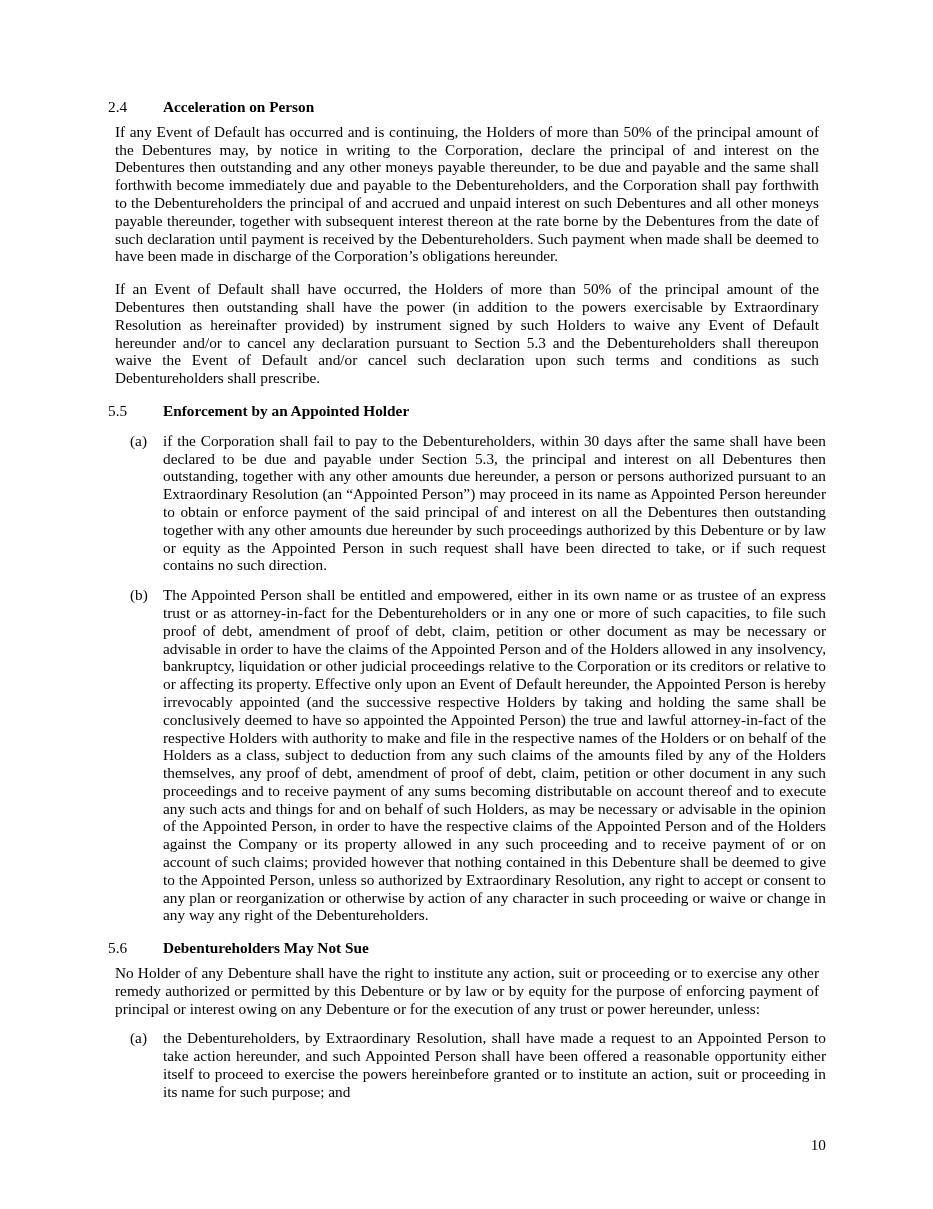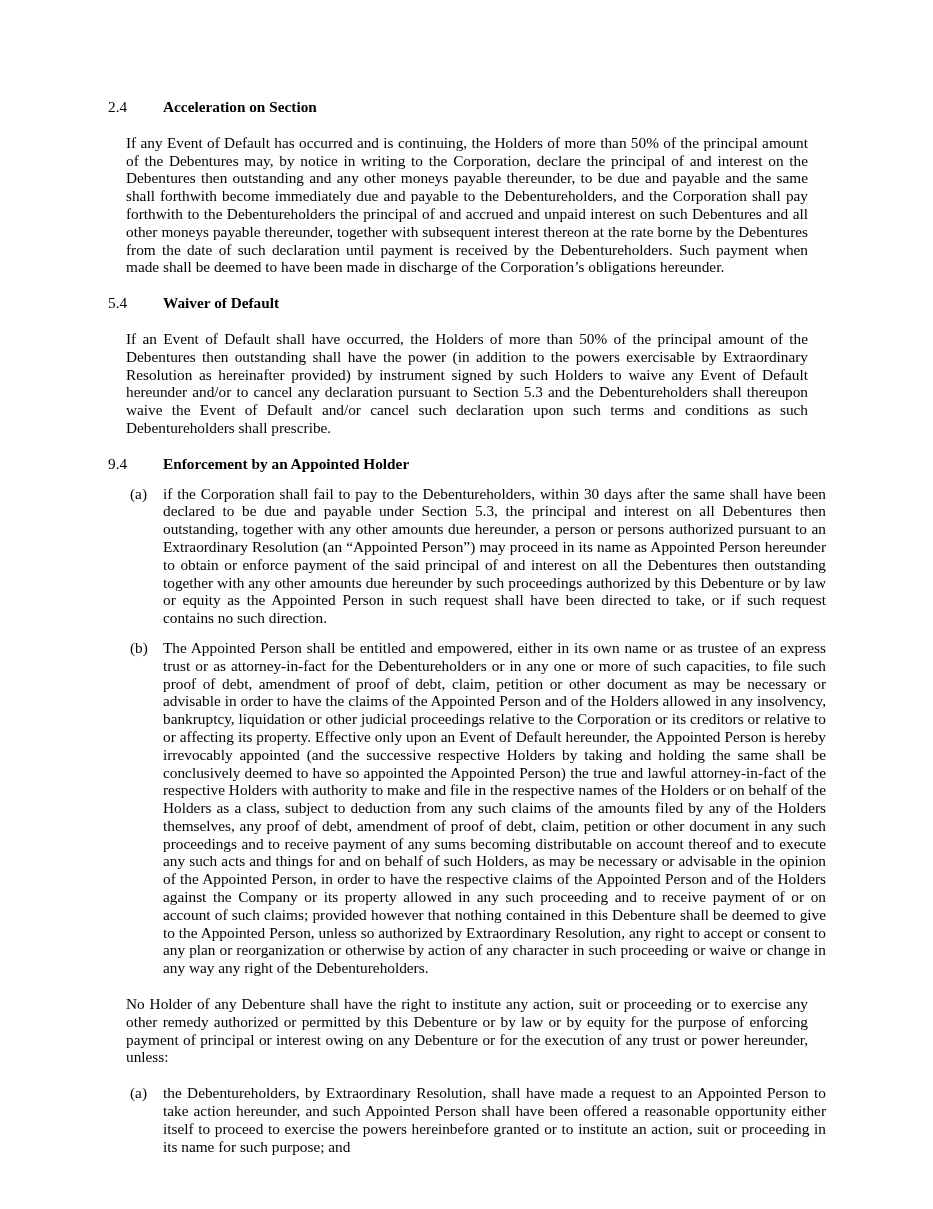--- a/index.html
+++ b/index.html
@@ -23,21 +23,21 @@
   }
   section { margin: 0; }
   section + section { margin-top: 15px; }
   .head { margin: 0; text-align: left; }
   .sec-num {
     display: inline-block;
     width: 55px;
     font-weight: normal;
   }
   .sec-title { font-weight: bold; }
-  .body-para { margin: 18px; text-align: justify; }
+  .body-para { margin: 7px; text-align: justify; }
   .items { margin-left: 22px; }
   .item {
     display: flex;
     margin-top: 12px;
   }
   .marker {
     flex: 0 0 33px;
     text-align: left;
   }
   .item-text {
@@ -54,53 +54,54 @@
   }
 </style>
 </head>
 <body>
 
 <div class="page">
   <div class="content">
 
     <section>
       <p class="head">
-        <span class="sec-num">2.4</span><span class="sec-title">Acceleration on Section</span>
+        <span class="sec-num">2.4</span><span class="sec-title">Acceleration on Person</span>
       </p>
       <p class="body-para">If any Event of Default has occurred and is continuing, the Holders of more than 50% of the principal amount of the Debentures may, by notice in writing to the Corporation, declare the principal of and interest on the Debentures then outstanding and any other moneys payable thereunder, to be due and payable and the same shall forthwith become immediately due and payable to the Debentureholders, and the Corporation shall pay forthwith to the Debentureholders the principal of and accrued and unpaid interest on such Debentures and all other moneys payable thereunder, together with subsequent interest thereon at the rate borne by the Debentures from the date of such declaration until payment is received by the Debentureholders. Such payment when made shall be deemed to have been made in discharge of the Corporation’s obligations hereunder.</p>
     </section>
 
     <section>
-      <p class="head">
-        <span class="sec-num">5.4</span><span class="sec-title">Waiver of Default</span>
-      </p>
       <p class="body-para">If an Event of Default shall have occurred, the Holders of more than 50% of the principal amount of the Debentures then outstanding shall have the power (in addition to the powers exercisable by Extraordinary Resolution as hereinafter provided) by instrument signed by such Holders to waive any Event of Default hereunder and/or to cancel any declaration pursuant to Section 5.3 and the Debentureholders shall thereupon waive the Event of Default and/or cancel such declaration upon such terms and conditions as such Debentureholders shall prescribe.</p>
     </section>
 
     <section>
       <p class="head">
-        <span class="sec-num">9.4</span><span class="sec-title">Enforcement by an Appointed Holder</span>
+        <span class="sec-num">5.5</span><span class="sec-title">Enforcement by an Appointed Holder</span>
       </p>
       <div class="items">
         <div class="item">
           <span class="marker">(a)</span>
           <span class="item-text"><span>if the Corporation shall fail to pay to the Debentureholders, within 30 days after the same shall have been declared to be due and payable under Section 5.3, the principal and interest on all Debentures then outstanding, together with any other amounts due hereunder, a person or persons authorized pursuant to an Extraordinary Resolution (an “</span><span class="bold-inline">Appointed Person</span><span>”) may proceed in its name as Appointed Person hereunder to obtain or enforce payment of the said principal of and interest on all the Debentures then outstanding together with any other amounts due hereunder by such proceedings authorized by this Debenture or by law or equity as the Appointed Person in such request shall have been directed to take, or if such request contains no such direction.</span></span>
         </div>
         <div class="item">
           <span class="marker">(b)</span>
           <span class="item-text">The Appointed Person shall be entitled and empowered, either in its own name or as trustee of an express trust or as attorney-in-fact for the Debentureholders or in any one or more of such capacities, to file such proof of debt, amendment of proof of debt, claim, petition or other document as may be necessary or advisable in order to have the claims of the Appointed Person and of the Holders allowed in any insolvency, bankruptcy, liquidation or other judicial proceedings relative to the Corporation or its creditors or relative to or affecting its property. Effective only upon an Event of Default hereunder, the Appointed Person is hereby irrevocably appointed (and the successive respective Holders by taking and holding the same shall be conclusively deemed to have so appointed the Appointed Person) the true and lawful attorney-in-fact of the respective Holders with authority to make and file in the respective names of the Holders or on behalf of the Holders as a class, subject to deduction from any such claims of the amounts filed by any of the Holders themselves, any proof of debt, amendment of proof of debt, claim, petition or other document in any such proceedings and to receive payment of any sums becoming distributable on account thereof and to execute any such acts and things for and on behalf of such Holders, as may be necessary or advisable in the opinion of the Appointed Person, in order to have the respective claims of the Appointed Person and of the Holders against the Company or its property allowed in any such proceeding and to receive payment of or on account of such claims; provided however that nothing contained in this Debenture shall be deemed to give to the Appointed Person, unless so authorized by Extraordinary Resolution, any right to accept or consent to any plan or reorganization or otherwise by action of any character in such proceeding or waive or change in any way any right of the Debentureholders.</span>
         </div>
       </div>
     </section>
 
     <section>
+      <p class="head">
+        <span class="sec-num">5.6</span><span class="sec-title">Debentureholders May Not Sue</span>
+      </p>
       <p class="body-para">No Holder of any Debenture shall have the right to institute any action, suit or proceeding or to exercise any other remedy authorized or permitted by this Debenture or by law or by equity for the purpose of enforcing payment of principal or interest owing on any Debenture or for the execution of any trust or power hereunder, unless:</p>
       <div class="items">
         <div class="item">
           <span class="marker">(a)</span>
           <span class="item-text">the Debentureholders, by Extraordinary Resolution, shall have made a request to an Appointed Person to take action hereunder, and such Appointed Person shall have been offered a reasonable opportunity either itself to proceed to exercise the powers hereinbefore granted or to institute an action, suit or proceeding in its name for such purpose; and</span>
         </div>
       </div>
     </section>
 
   </div>
 
+  <div class="page-number">10</div>
 </div>
 
 </body></html>

